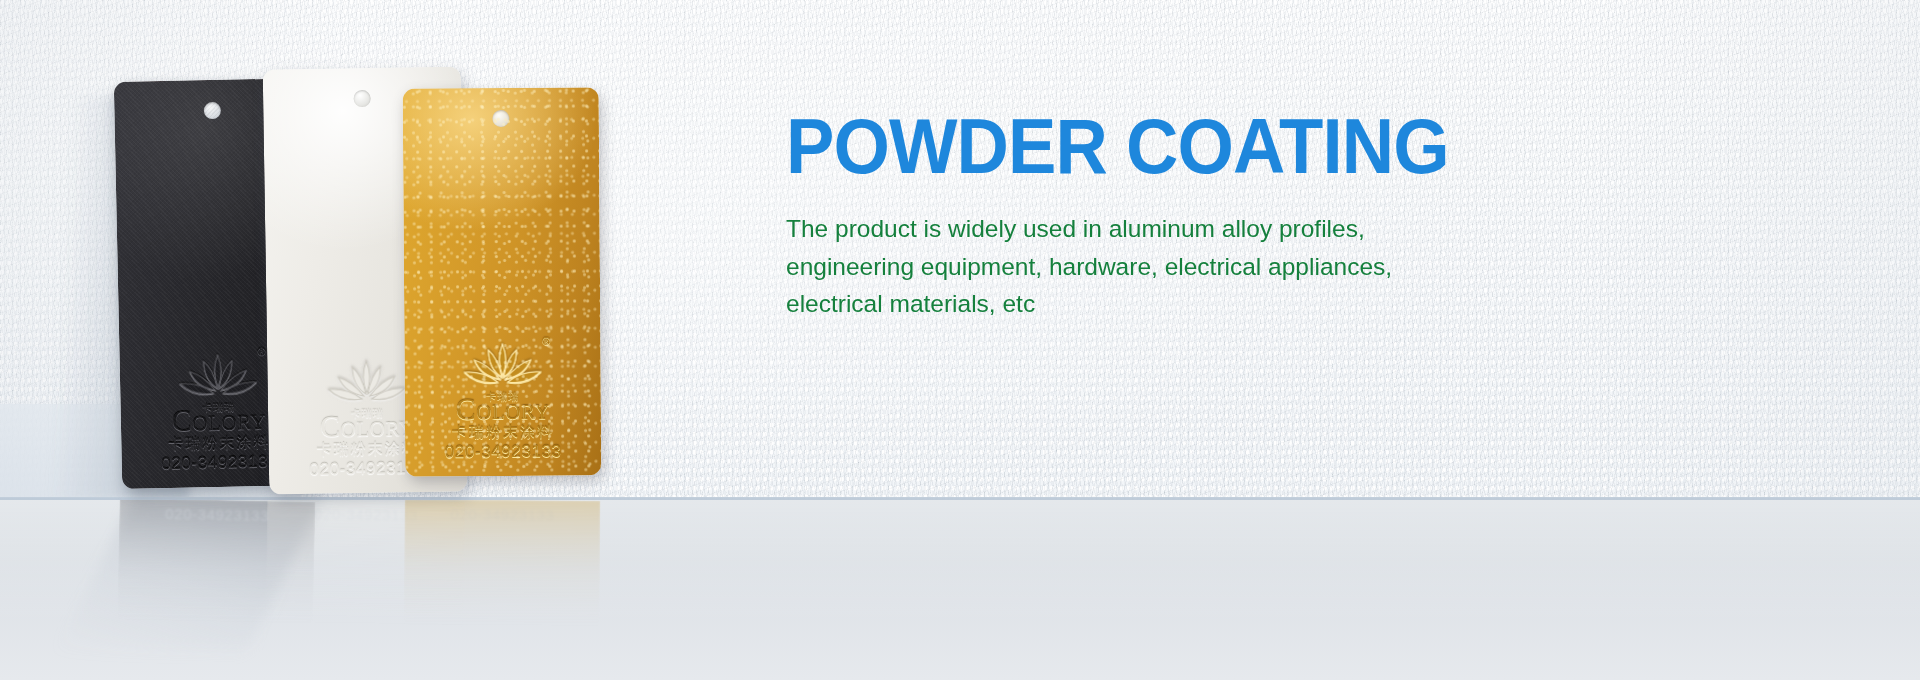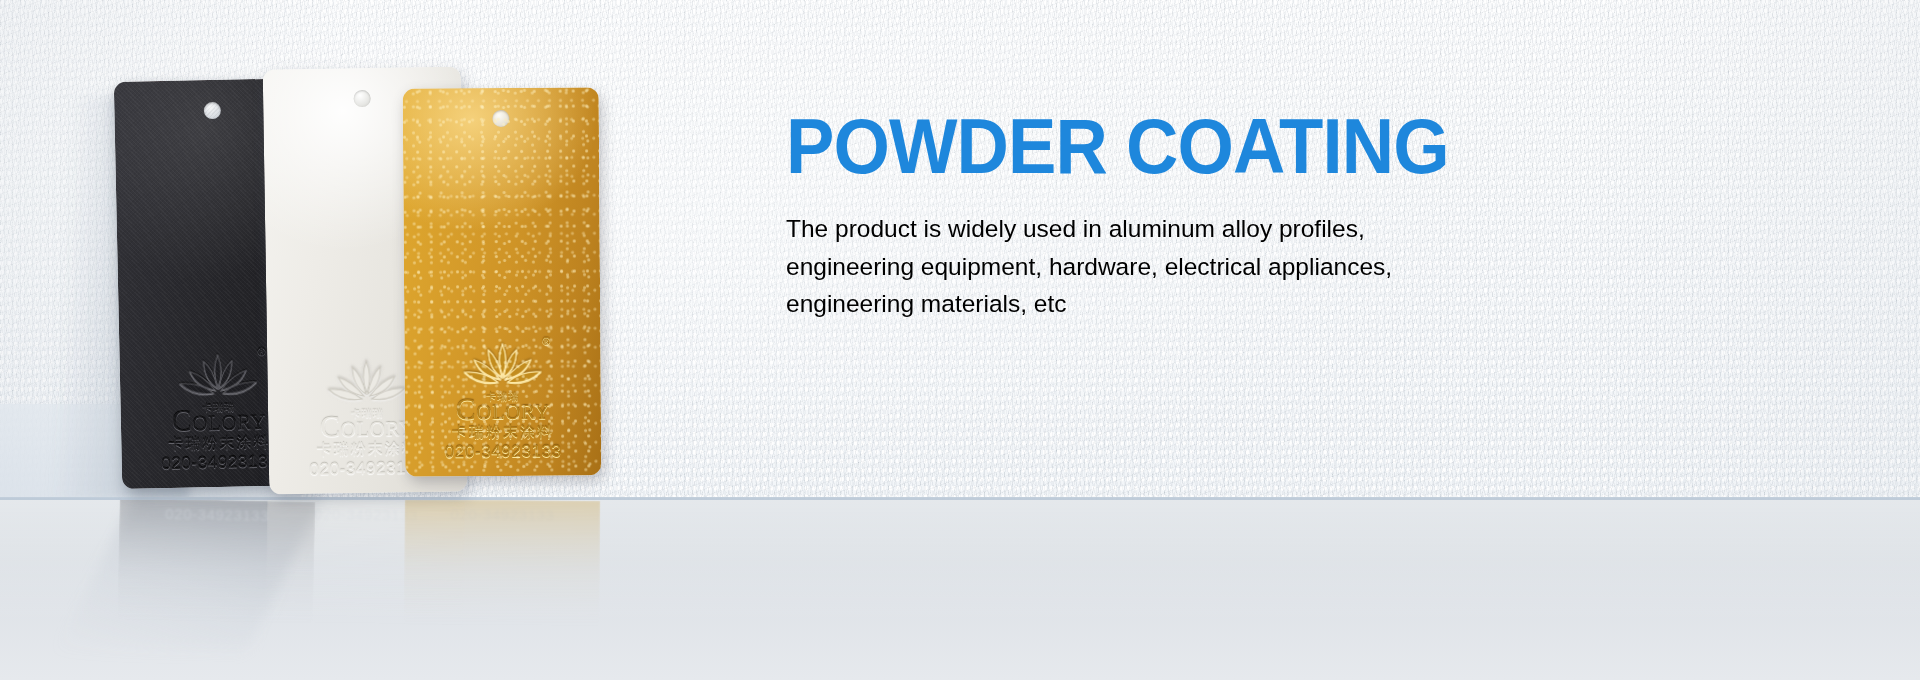--- a/index.html
+++ b/index.html
@@ -320,20 +320,20 @@
         <div class="brand-name">Colory</div>
         <div class="brand-cn">卡瑞粉末涂料</div>
         <div class="brand-phone">020-34923133</div>
       </div>
     </div>
 
   </div>
 
   <div class="copy">
     <div class="headline" style="color: rgb(30, 135, 220);">POWDER COATING</div>
-    <div class="subcopy" style="color: #000000;">
+    <div class="subcopy" style="color: #15803d;">
       <div>The product is widely used in aluminum alloy profiles,</div>
       <div>engineering equipment, hardware, electrical appliances,</div>
-      <div>engineering materials, etc</div>
+      <div>electrical materials, etc</div>
     </div>
   </div>
 
 </div>
 
 </body></html>

